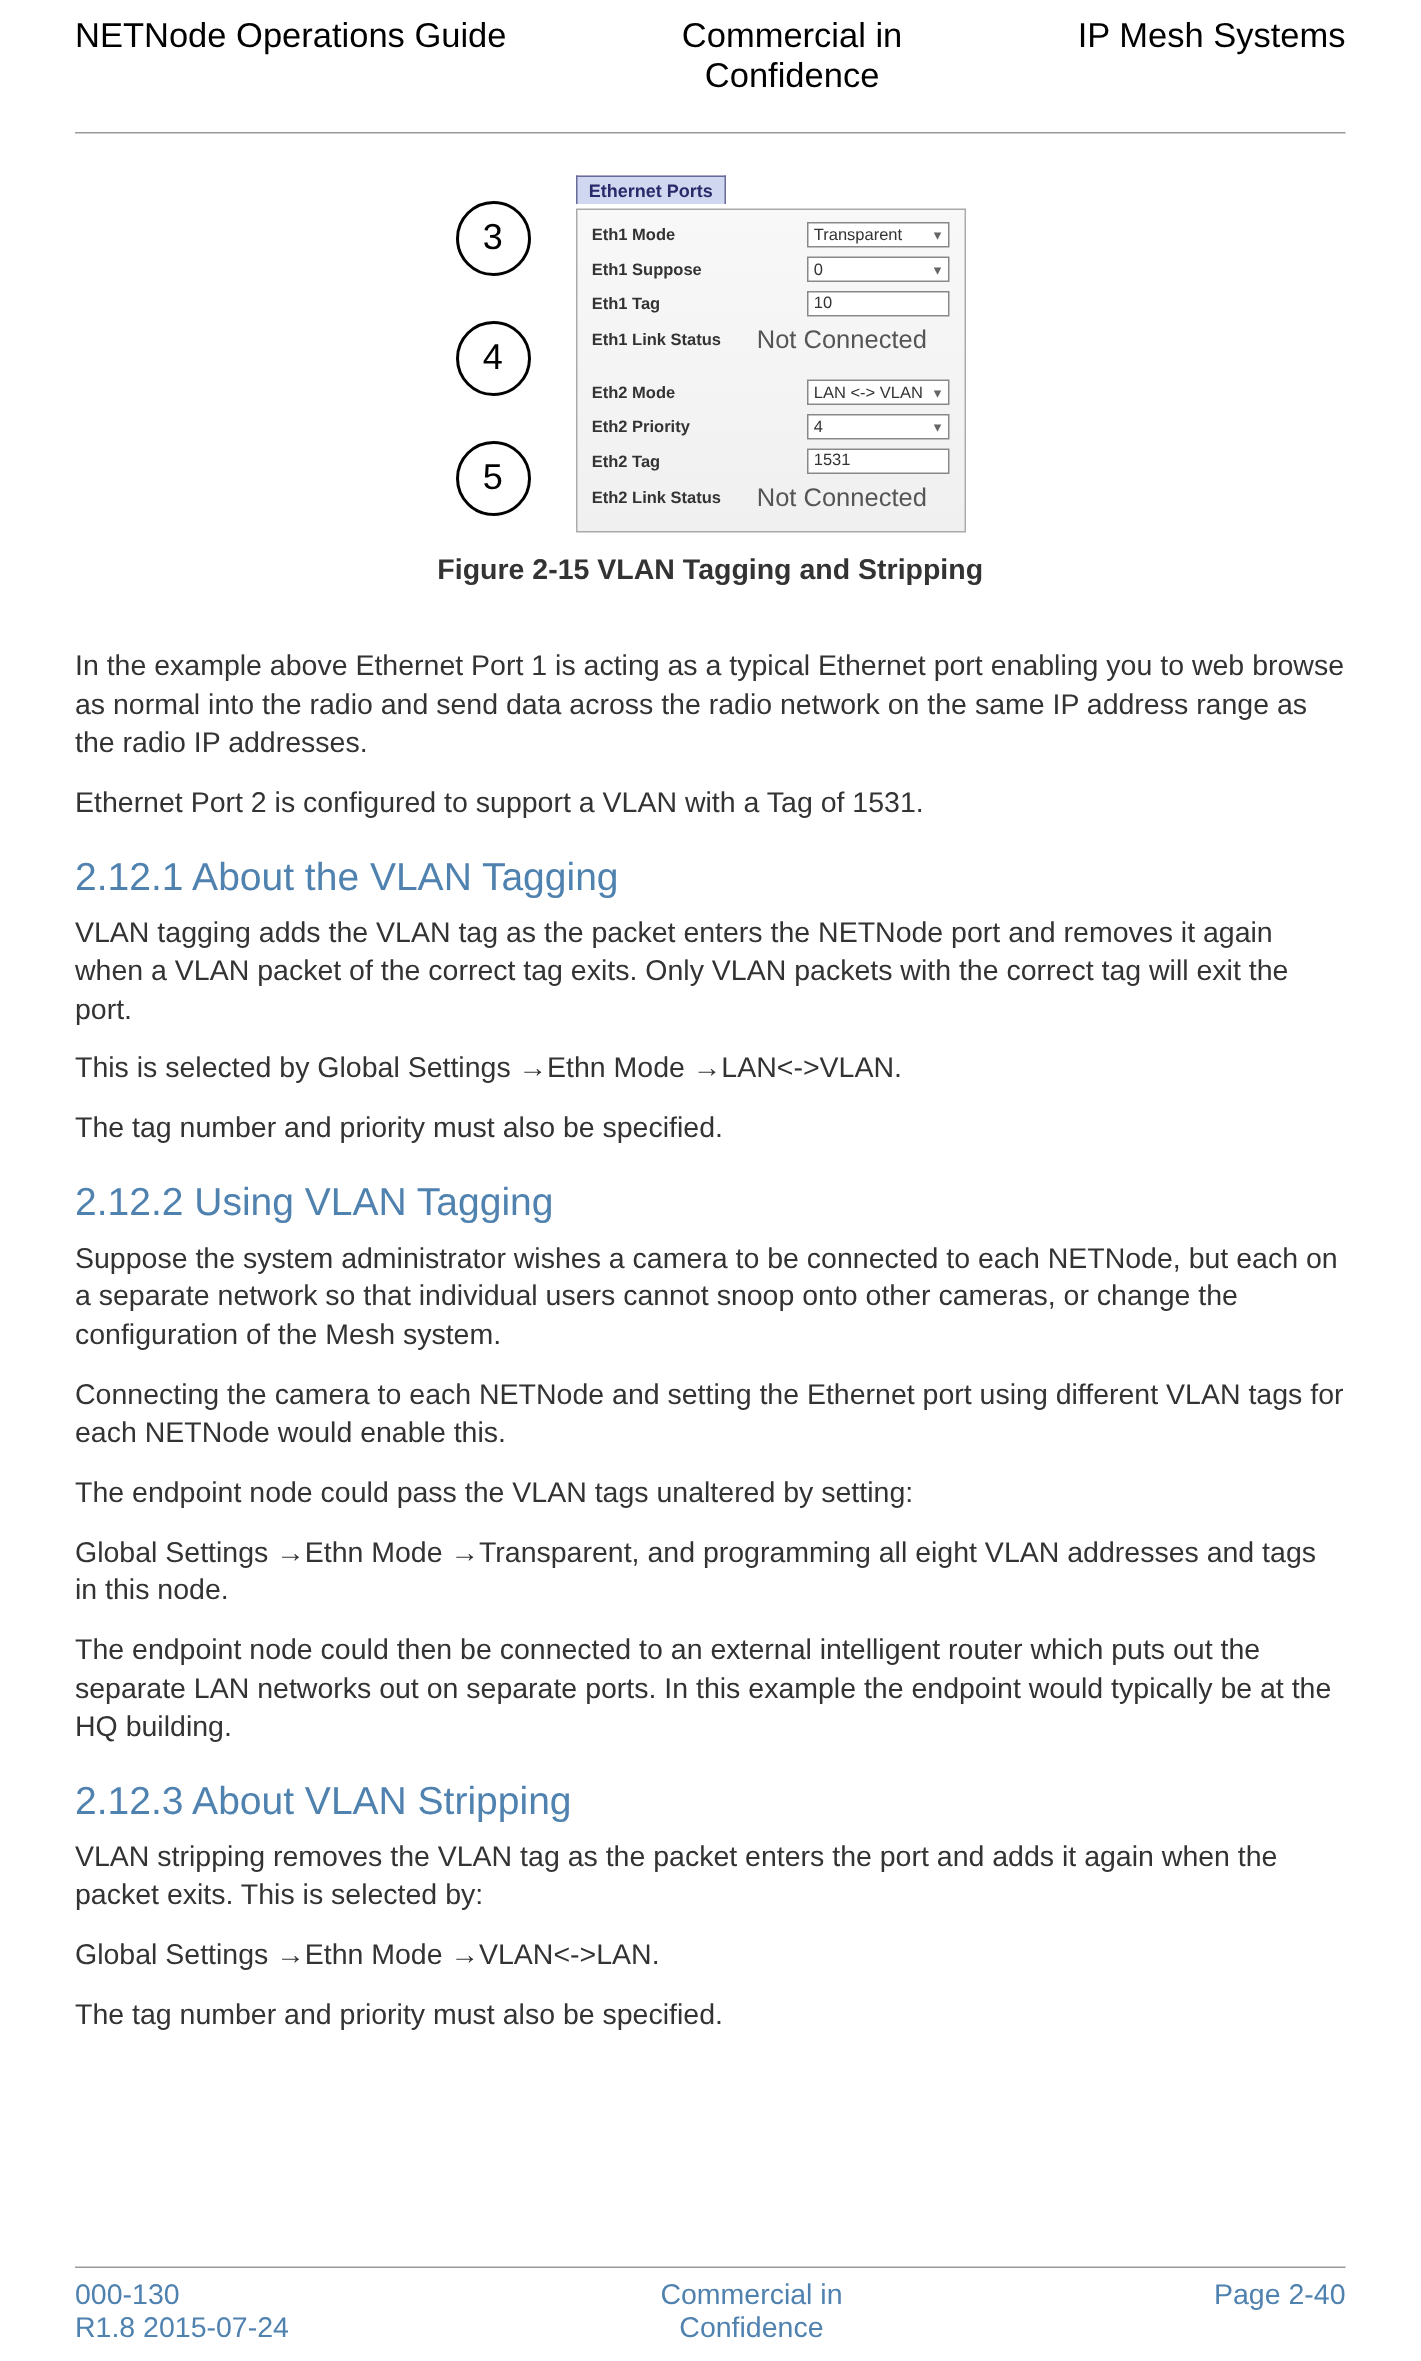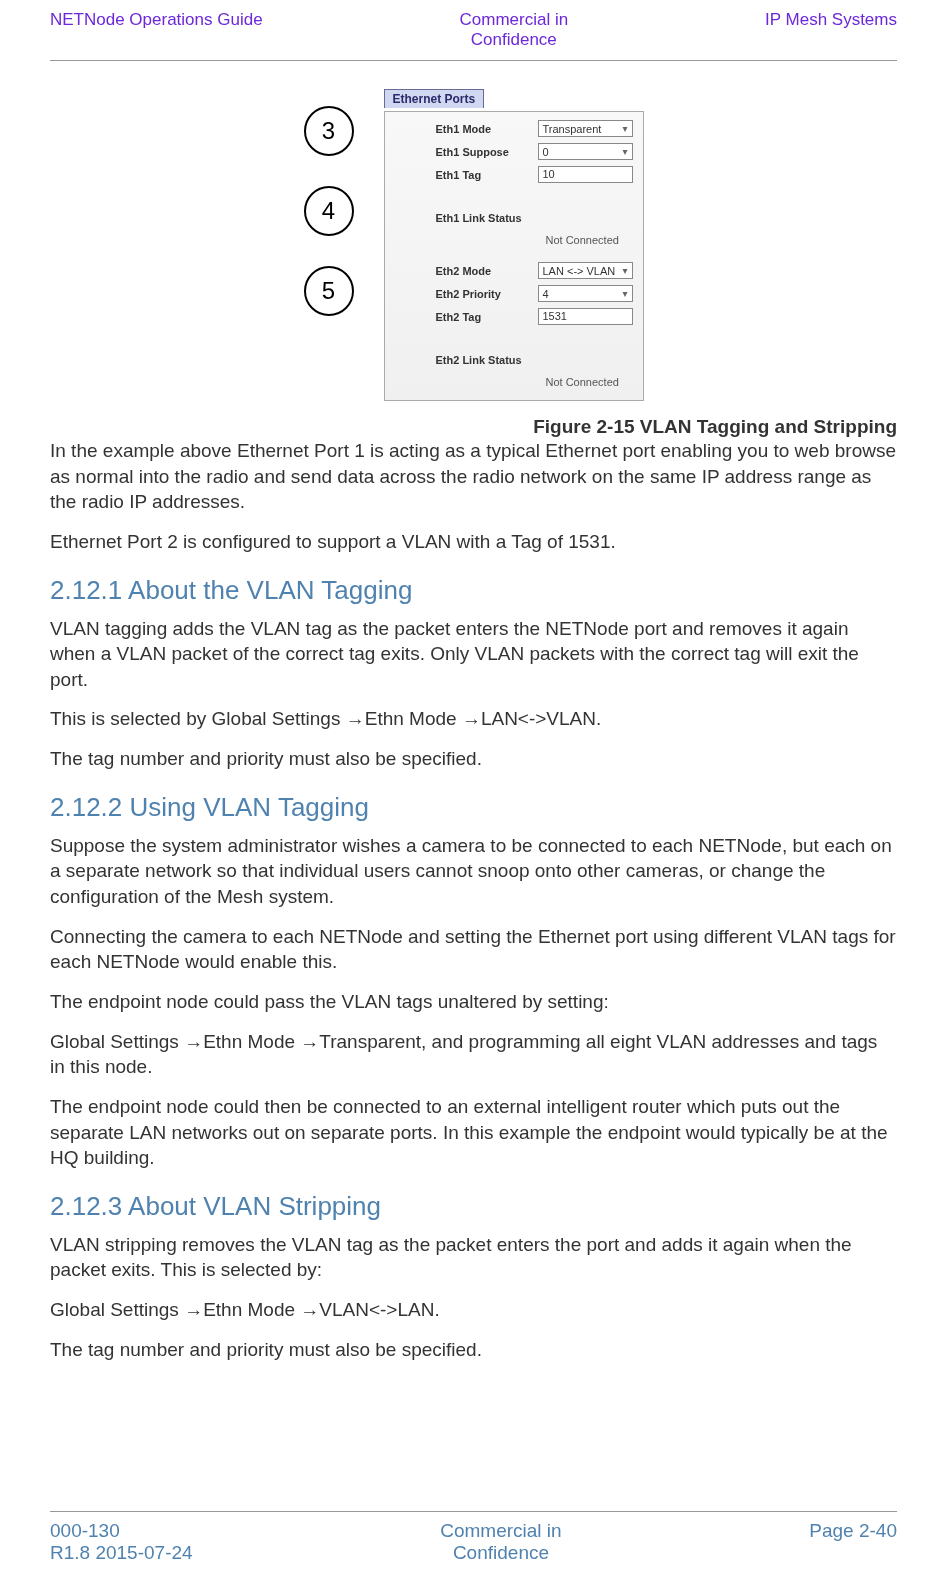--- a/index.html
+++ b/index.html
@@ -11,36 +11,37 @@
       color: #333;
       background: #fff;
       position: relative;
       padding: 0 50px;
     }
     .header {
       display: flex;
       justify-content: space-between;
       align-items: flex-start;
       padding-top: 10px;
-      padding-bottom: 10px;
+      padding-bottom: 24px;
       border-bottom: 1px solid #999;
-      color: #6d28d9;
-      font-size: 17px;
+      color: #000000;
+      font-size: 23px;
     }
     .header-center { text-align: center; }
     .figure-wrap {
       margin-top: 30px;
       margin-bottom: 15px;
       display: flex;
       justify-content: center;
     }
     .figure-caption {
-      text-align: right;
+      text-align: center;
       font-weight: bold;
       color: #333;
+      margin-bottom: 40px;
     }
     .content p {
       margin-bottom: 14px;
       line-height: 1.35;
     }
     h3 {
       color: #5082b0;
       font-weight: normal;
       font-size: 26px;
       margin: 20px 0 10px;
@@ -85,21 +86,20 @@
       justify-content: center;
       font-size: 24px;
       font-weight: normal;
       color: #000;
     }
     .panel {
       border: 1px solid #aaa;
       background: linear-gradient(#f8f8f8,#f0f0f0);
       position: relative;
       width: 260px;
-      padding-left: 41px;
     }
     .tab {
       position: absolute;
       top: -22px;
       left: 0;
       background: #d0d7f0;
       border: 1px solid #6a6a9a;
       border-bottom: none;
       padding: 2px 8px;
       font-size: 12px;
@@ -107,21 +107,21 @@
       color: #2a2a6a;
     }
     .panel-content { padding: 8px 10px 6px; font-size: 11px; }
     .row {
       display: flex;
       justify-content: space-between;
       align-items: center;
       margin-bottom: 6px;
     }
     .row-label { font-weight: bold; width: 100px; }
-    .row-value { flex: 1; text-align: left; padding-left: 10px; color: #555; font-size: 11px; margin-top: 45px; }
+    .row-value { flex: 1; text-align: left; padding-left: 10px; color: #555; font-size: 17px; }
     .select {
       border: 1px solid #888;
       background: #fff;
       padding: 1px 4px;
       min-width: 95px;
       height: 17px;
       display: flex;
       justify-content: space-between;
       align-items: center;
       font-size: 11px;

